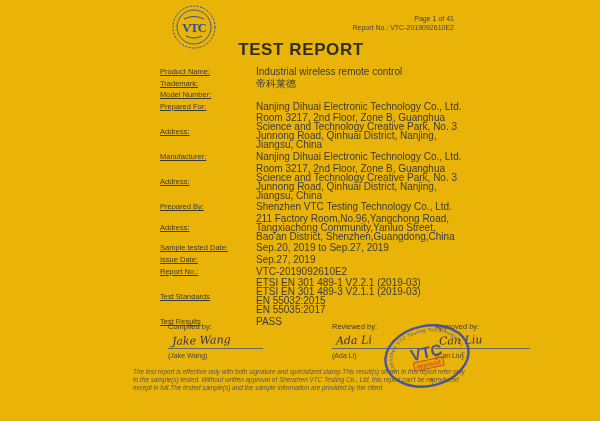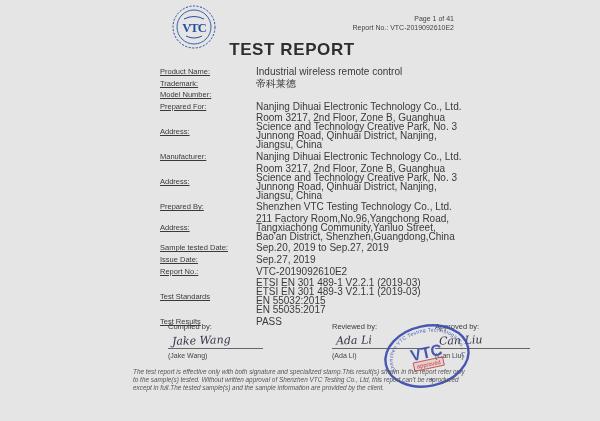--- a/index.html
+++ b/index.html
@@ -1,21 +1,21 @@
 <!DOCTYPE html>
 <html><head>
 <meta charset="utf-8">
 <style>
   html,body{margin:0;padding:0;background:#fff;}
-  .page{position:relative;width:600px;height:421px;background:#e5e5e5;overflow:hidden;
+  .page{position:relative;width:600px;height:421px;background:#eab308;overflow:hidden;
         font-family:"Liberation Sans",sans-serif;color:#3a3a3a;}
   
   .logo{position:absolute;left:172px;top:5px;width:44px;height:44px;}
   .hdr-right{position:absolute;top:14px;right:146px;text-align:right;font-size:7px;line-height:9px;color:#444;}
-  .title{position:absolute;top:40px;left:0;width:584px;text-align:center;
+  .title{position:absolute;top:40px;left:9px;width:584px;text-align:center;
          font-size:17px;font-weight:bold;letter-spacing:.6px;color:#2f2f2f;}
   
   .fields{position:absolute;left:160px;top:67px;width:302px;}
   .row{display:flex;align-items:center;margin-bottom:2.6px;}
   .flabel{width:96px;flex:none;font-size:7.5px;line-height:9px;text-decoration:underline;}
   .fvalue{flex:1;font-size:10px;line-height:9px;white-space:pre-line;}
   
   .sigs{position:absolute;left:160px;top:322px;width:302px;display:flex;}
   .sig-col{flex:none;}
   .sig-col.c1{width:122px;margin-left:8px;}

